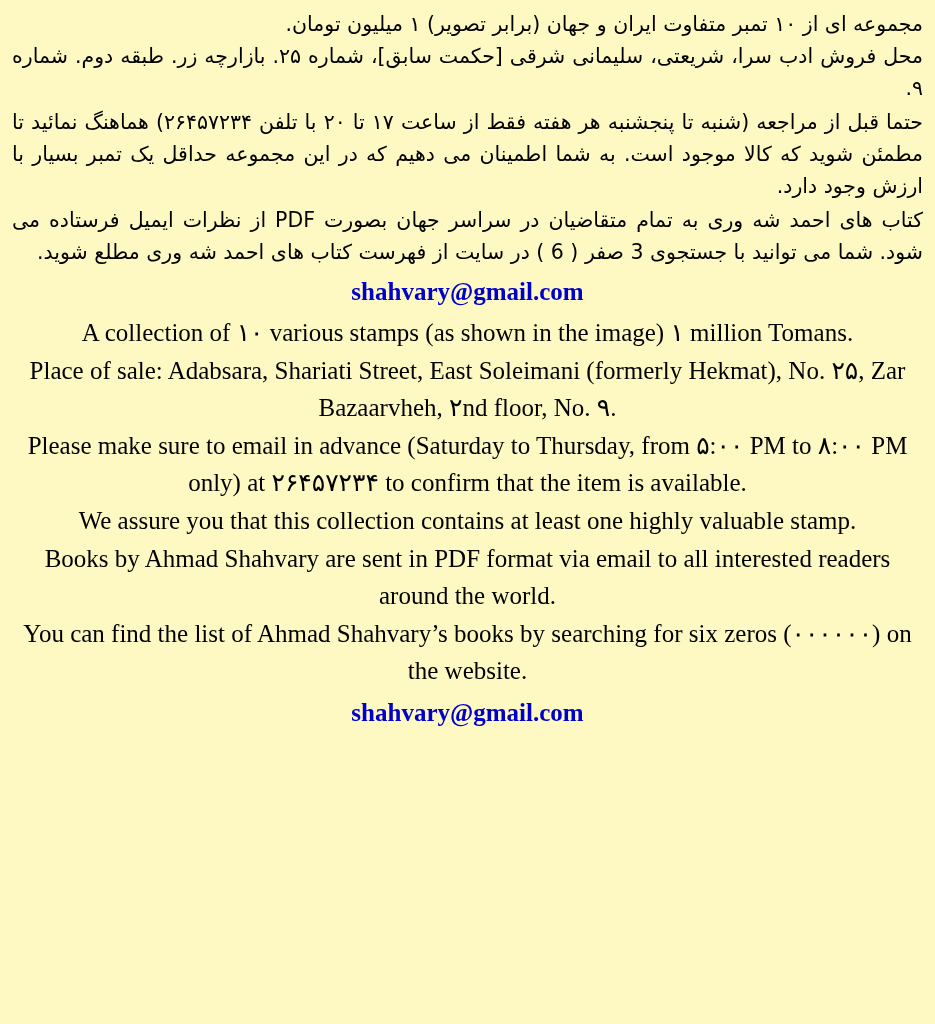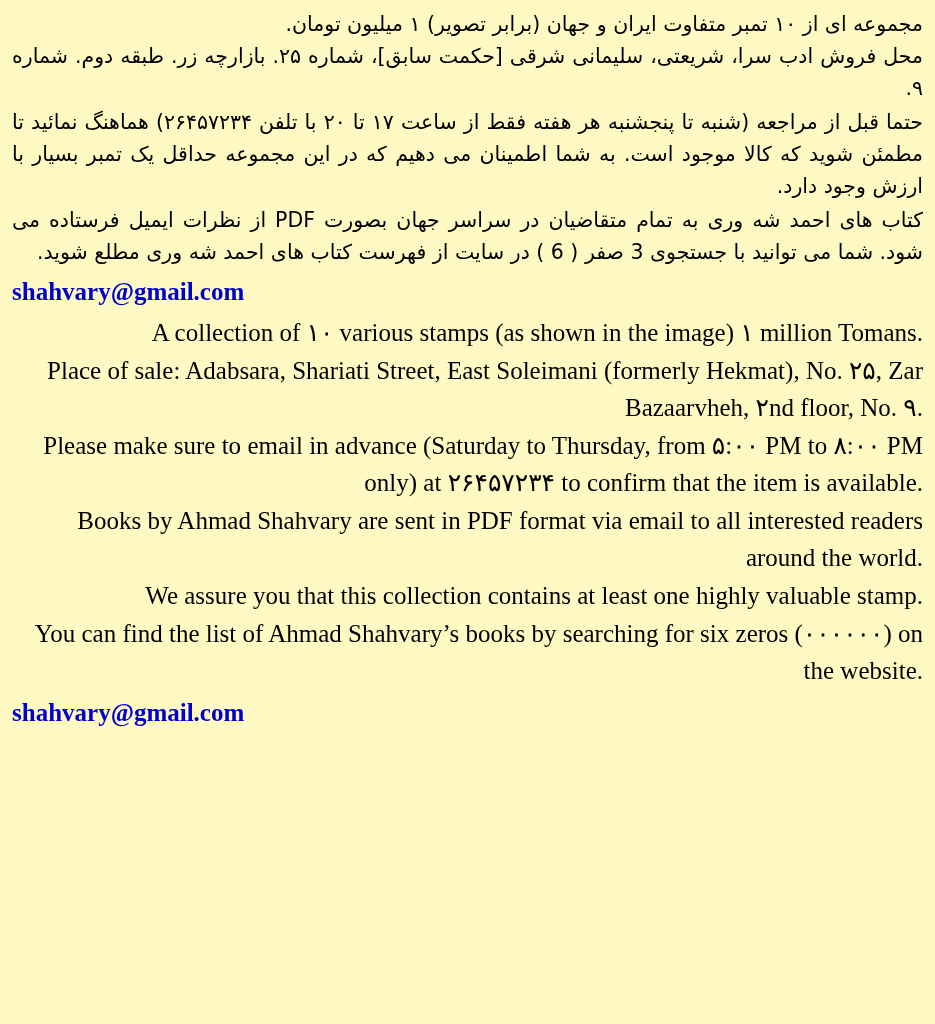--- a/index.html
+++ b/index.html
@@ -36,33 +36,33 @@
     text-align: justify;
     text-align-last: right;
     letter-spacing: 0;
   }
   .fa-para.p1 { margin-bottom: 0; }
   .fa-para b, .fa-para strong { font-weight: normal; }
 
   
   .email-line {
     direction: ltr;
-    text-align: left;
+    text-align: center;
     color: #0000cc;
     font-weight: bold;
     font-size: 25px;
     line-height: 36px;
     font-family: "Liberation Serif", "DejaVu Serif", serif;
     margin: 6px 0 4px 0;
   }
 
   
   .en-block {
     direction: ltr;
-    text-align: right;
+    text-align: center;
     margin-top: 0;
   }
   .en-para {
     font-family: "Liberation Serif", "DejaVu Serif", serif;
     font-size: 25px;
     line-height: 37px;
     margin: 0 0 1px 0;
   }
   .en-para b { font-weight: normal; }
 </style>
@@ -77,20 +77,20 @@
     <p class="fa-para">حتما قبل از مراجعه (شنبه تا پنجشنبه هر هفته فقط از ساعت ۱۷ تا ۲۰ با <b>تلفن ۲۶۴۵۷۲۳۴</b>) <b>هماهنگ نمائید</b> تا مطمئن شوید که کالا موجود است. به شما اطمینان می دهیم که در این مجموعه <b>حداقل یک تمبر بسیار با ارزش</b> وجود دارد.</p>
     <p class="fa-para"><b>کتاب های احمد شه وری</b> به تمام متقاضیان در سراسر جهان <b>بصورت PDF   از نظرات ایمیل</b> فرستاده می شود. شما می توانید با جستجوی <b>3 صفر</b> ( <b>6</b> ) در سایت از فهرست کتاب های احمد شه وری مطلع شوید.</p>
   </section>
 
   <div class="email-line">shahvary@gmail.com</div>
 
   <section class="en-block">
     <p class="en-para">A collection of ۱۰ various stamps (as shown in the image) ۱ million Tomans.</p>
     <p class="en-para">Place of sale: <b>Adabsara</b>, Shariati Street, East Soleimani (formerly Hekmat), No. ۲۵, <b>Zar Bazaarvheh</b>, ۲nd floor, No. ۹.</p>
     <p class="en-para">Please make sure to <b>email in advance</b> (Saturday to Thursday, from ۵:۰۰ PM to ۸:۰۰ PM only) at ۲۶۴۵۷۲۳۴ to confirm that the item is available.</p>
+    <p class="en-para">We assure you that this collection contains <b>at least one highly valuable stamp</b>.</p>
     <p class="en-para"><b>Books by Ahmad Shahvary</b> are sent in <b>PDF format via email</b> to all interested readers around the world.</p>
-    <p class="en-para">We assure you that this collection contains <b>at least one highly valuable stamp</b>.</p>
     <p class="en-para">You can find the list of Ahmad Shahvary’s books by searching for <b>six zeros</b> (۰۰۰۰۰۰) on the website.</p>
   </section>
 
   <div class="email-line">shahvary@gmail.com</div>
 
 </div>
 
 </body></html>

